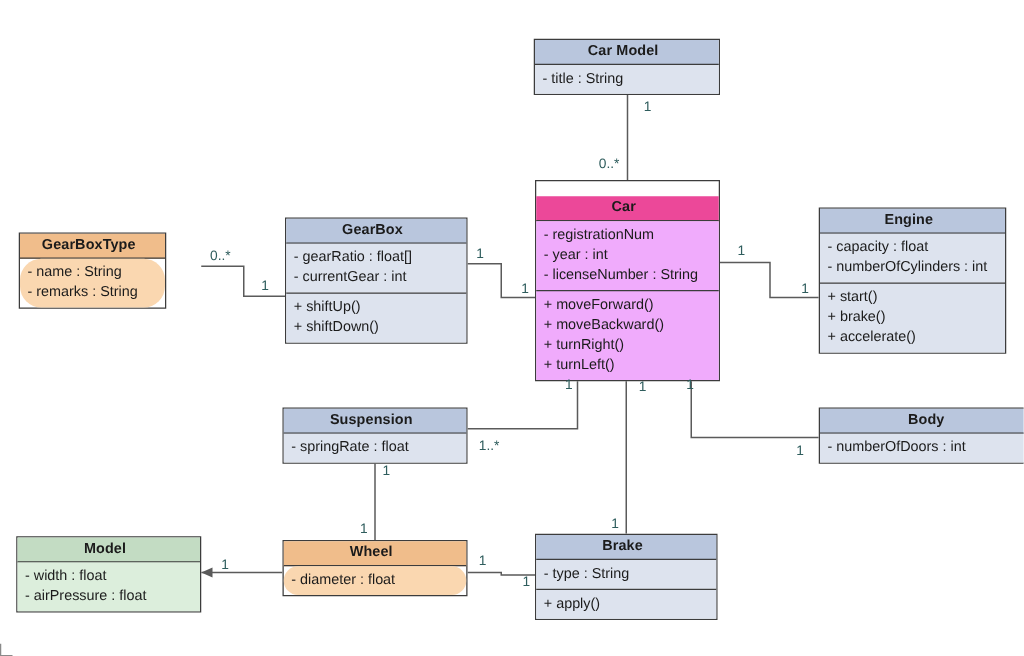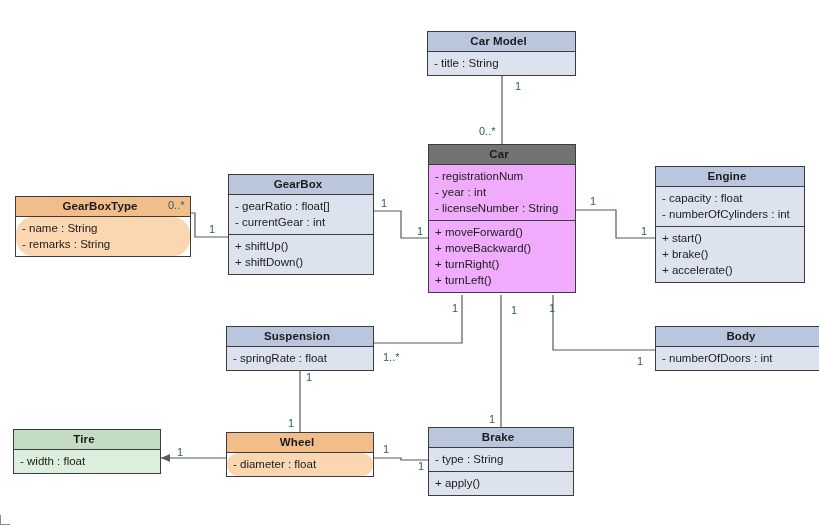--- a/index.html
+++ b/index.html
@@ -52,21 +52,21 @@
     border-top: 1px solid #3c3c3c;
   }
   .uml-row {
     line-height: 16px;
     white-space: nowrap;
     overflow: hidden;
   }
   
   .pal-blue .uml-head { background: #b9c6dd; }
   .pal-blue .uml-sec  { background: #dde3ee; }
-  .pal-yellow .uml-head { background: #737373; }
+  .pal-yellow .uml-head { background: #ec4899; margin-top: 12px; }
   .pal-yellow .uml-sec  { background: #f0abfc; }
   .pal-orange .uml-head { background: #f0bd8b; }
   .pal-orange .uml-sec  { background: #fad7b0; border-radius: 17px; }
   .pal-green .uml-head { background: #c3dcc3; }
   .pal-green .uml-sec  { background: #dceedc; }
 
   .mult {
     position: absolute;
     font-size: 11px;
     color: #2f5d5d;
@@ -130,21 +130,21 @@
         <div class="uml-head">GearBox</div>
         <div class="uml-sec">
           <div class="uml-row">- gearRatio : float[]</div>
           <div class="uml-row">- currentGear : int</div>
         </div>
         <div class="uml-sec">
           <div class="uml-row">+ shiftUp()</div>
           <div class="uml-row">+ shiftDown()</div>
         </div>
       </div>
-      <div class="uml-class pal-orange" style="left: 15px; top: 196px; width: 176px;">
+      <div class="uml-class pal-orange" style="left: 15px; top: 186px; width: 118px;">
         <div class="uml-head">GearBoxType</div>
         <div class="uml-sec">
           <div class="uml-row">- name : String</div>
           <div class="uml-row">- remarks : String</div>
         </div>
       </div>
       <div class="uml-class pal-blue" style="left: 655px; top: 166px; width: 150px;">
         <div class="uml-head">Engine</div>
         <div class="uml-sec">
           <div class="uml-row">- capacity : float</div>
@@ -162,23 +162,24 @@
           <div class="uml-row">- springRate : float</div>
         </div>
       </div>
       <div class="uml-class pal-blue" style="left: 655px; top: 326px; width: 178px;">
         <div class="uml-head">Body</div>
         <div class="uml-sec">
           <div class="uml-row">- numberOfDoors : int</div>
         </div>
       </div>
       <div class="uml-class pal-green" style="left: 13px; top: 429px; width: 148px;">
-        <div class="uml-head">Tire</div>
+        <div class="uml-head">Model</div>
         <div class="uml-sec">
           <div class="uml-row">- width : float</div>
+          <div class="uml-row">- airPressure : float</div>
         </div>
       </div>
       <div class="uml-class pal-orange" style="left: 226px; top: 432px; width: 148px;">
         <div class="uml-head">Wheel</div>
         <div class="uml-sec">
           <div class="uml-row">- diameter : float</div>
         </div>
       </div>
       <div class="uml-class pal-blue" style="left: 428px; top: 427px; width: 146px;">
         <div class="uml-head">Brake</div>

